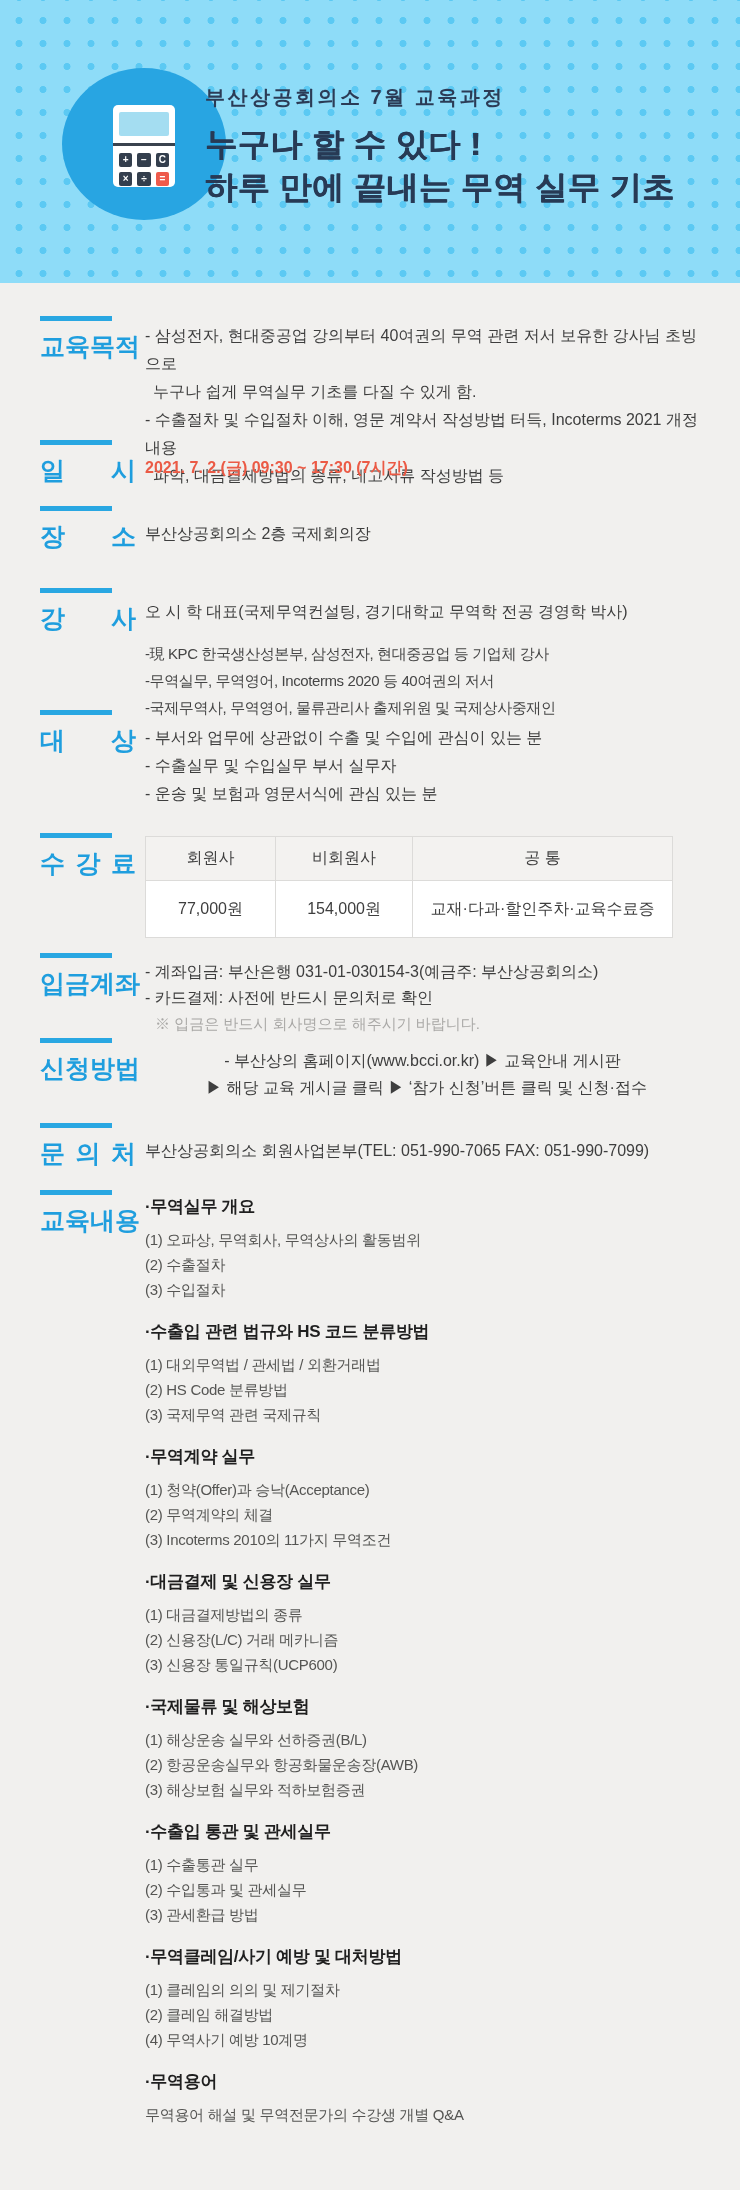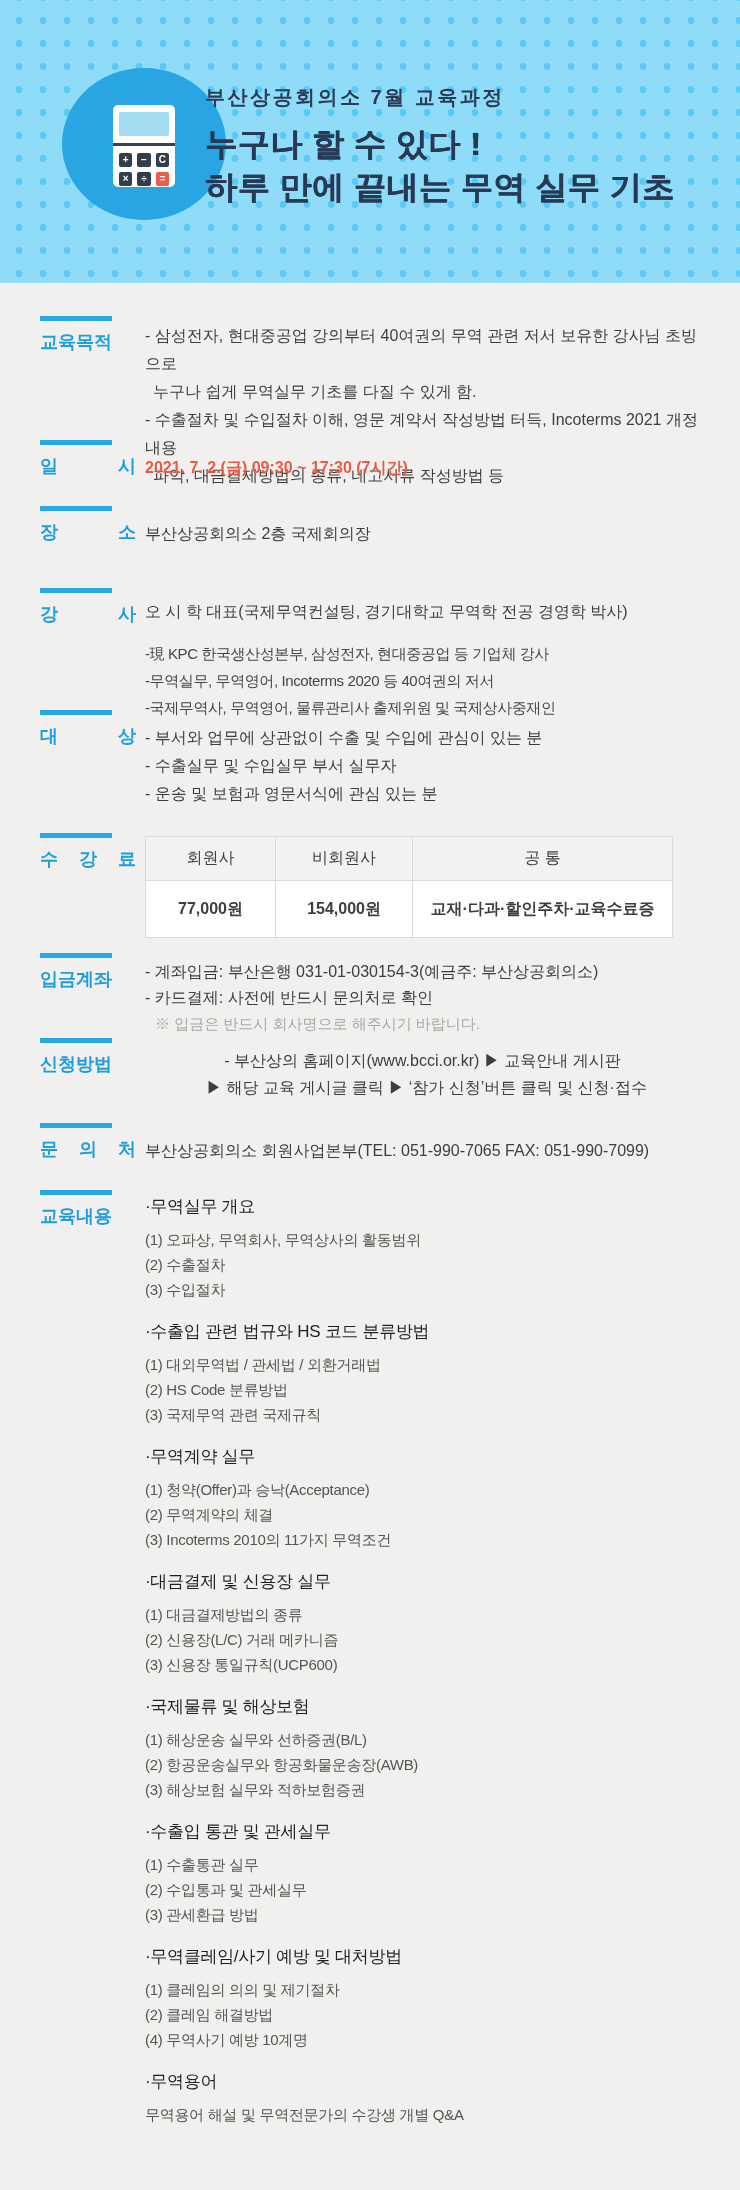--- a/index.html
+++ b/index.html
@@ -45,21 +45,21 @@
     margin-top: 12px; font-size: 32px; line-height: 43px; font-weight: 800;
     letter-spacing: 0.5px; color: #273a55;
     text-shadow: 0.7px 0 0 #273a55;
   }
 
   
   .sec { position: absolute; left: 40px; width: 660px; }
   .label-col { position: absolute; left: 0; top: 0; width: 105px; }
   .label-bar { width: 72px; height: 5px; background: #29a7e2; }
   .sec-label {
-    margin-top: 9px; width: 96px; color: #1f9ede; font-size: 18px; font-weight: 800;
+    margin-top: 9px; width: 96px; color: #1f9ede; font-size: 25px; font-weight: 800;
     text-align: justify; text-align-last: justify; white-space: nowrap;
   }
   .content { margin-left: 105px; color: #3e3e3e; font-size: 16px; }
   .line { line-height: 28px; }
   .indent { padding-left: 8px; }
 
   .sec-purpose   { top: 316px; } .sec-purpose .content  { padding-top: 6px; }
   .sec-datetime  { top: 440px; } .sec-datetime .content { padding-top: 14px; }
   .sec-location  { top: 506px; } .sec-location .content { padding-top: 14px; }
   .sec-instructor{ top: 588px; } .sec-instructor .content { padding-top: 13px; }
@@ -77,27 +77,27 @@
   .account-note { padding-left: 10px; color: #a9a8a6; font-size: 15px; line-height: 26px; }
   .apply-line { line-height: 27px; }
 
   
   .fee-table { width: 528px; border-collapse: collapse; background: #ffffff; }
   .fee-table th, .fee-table td {
     border: 1px solid #dcdbd9; text-align: center; font-weight: normal;
     color: #3e3e3e; font-size: 16px;
   }
   .fee-table th { height: 44px; background: #f3f2f0; }
-  .fee-table td { height: 57px; font-weight: bold; }
+  .fee-table td { height: 57px; }
   .col-member { width: 135px; } .col-nonmember { width: 142px; } .col-common { width: 275px; }
 
   
   .topic { margin-bottom: 19px; }
   .topic-title {
-    font-size: 17px; font-weight: 400; color: #1f1f1f; line-height: 22px;
+    font-size: 17px; font-weight: 700; color: #1f1f1f; line-height: 22px;
     margin-bottom: 9px; letter-spacing: -0.3px;
   }
   .topic-item { font-size: 15px; line-height: 25px; color: #555553; letter-spacing: -0.3px; }
 </style>
 </head>
 <body>
 
 <div class="page">
 
   <header class="hero">

